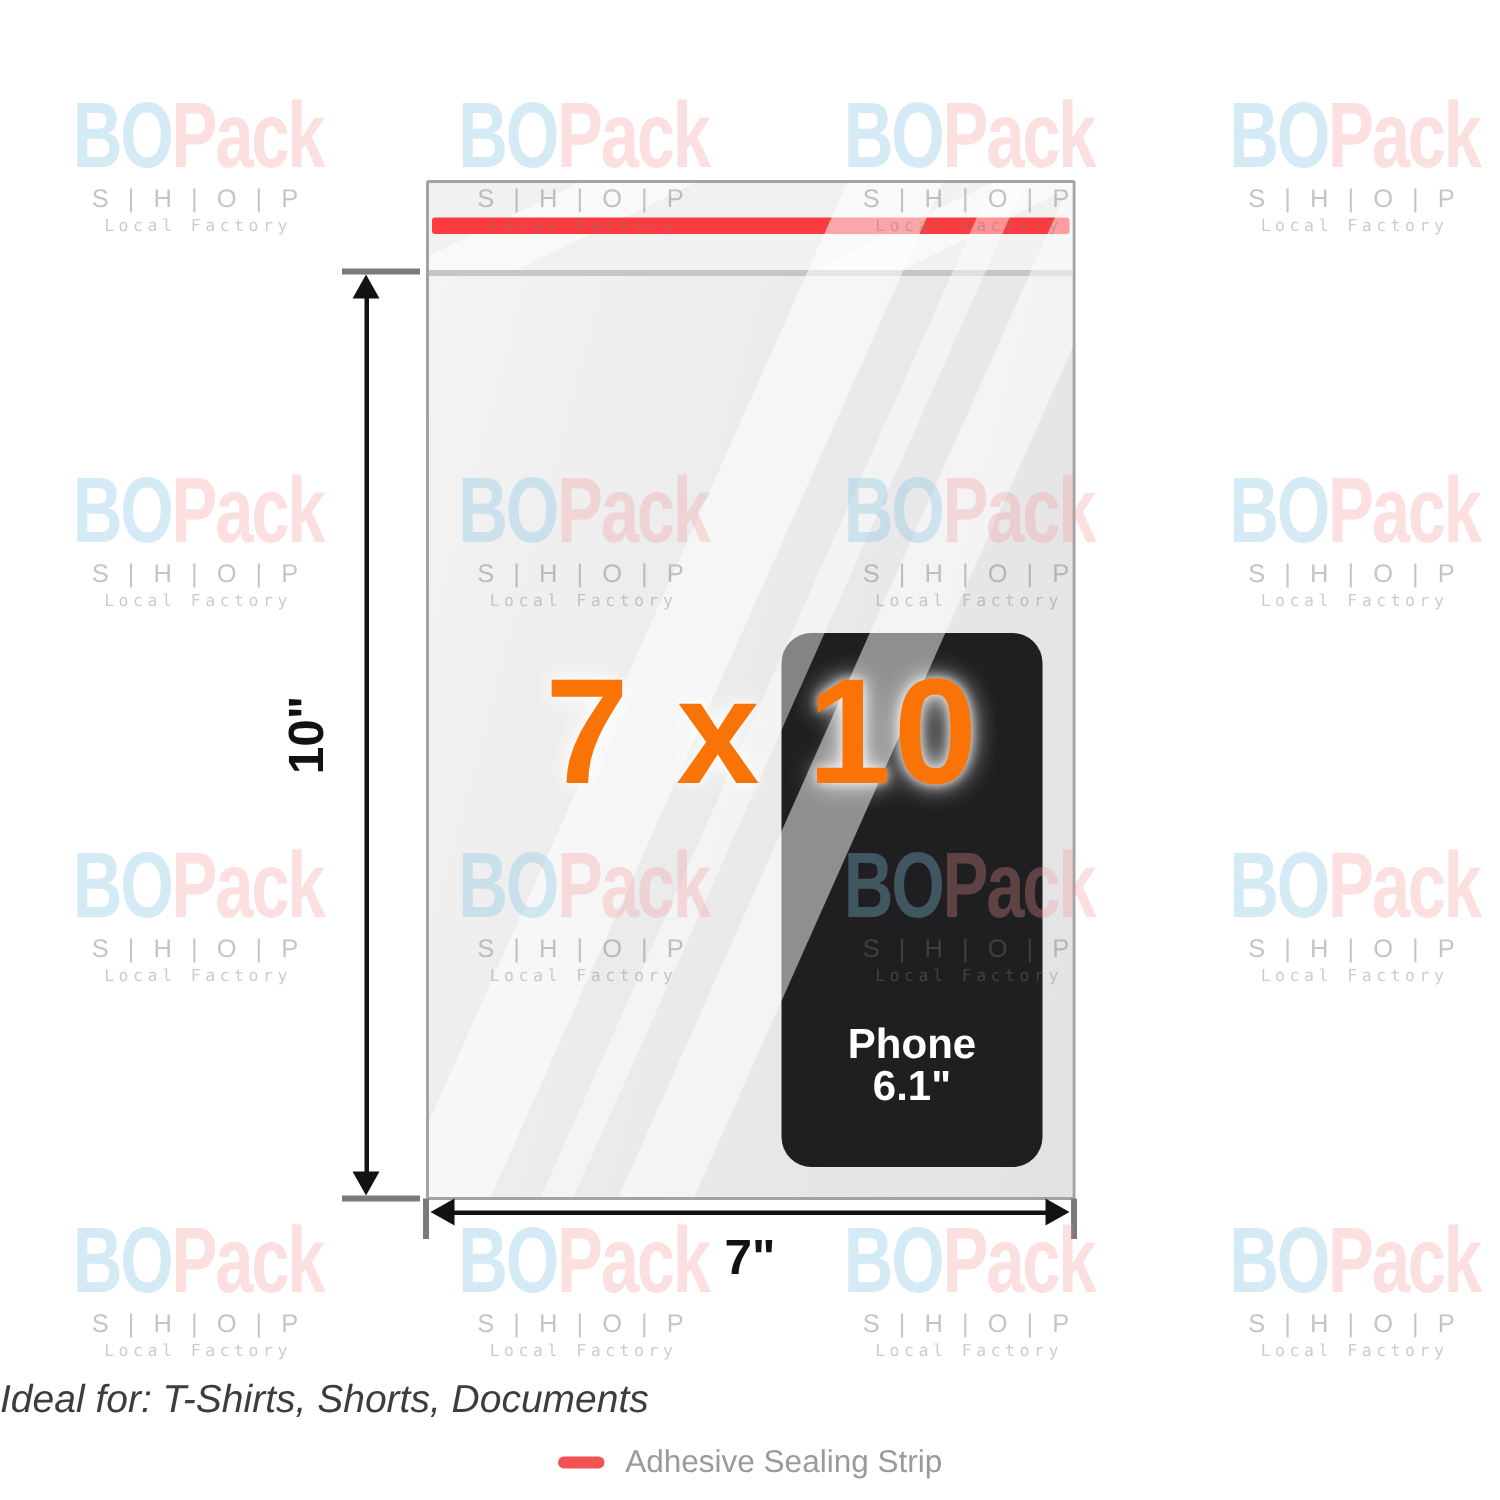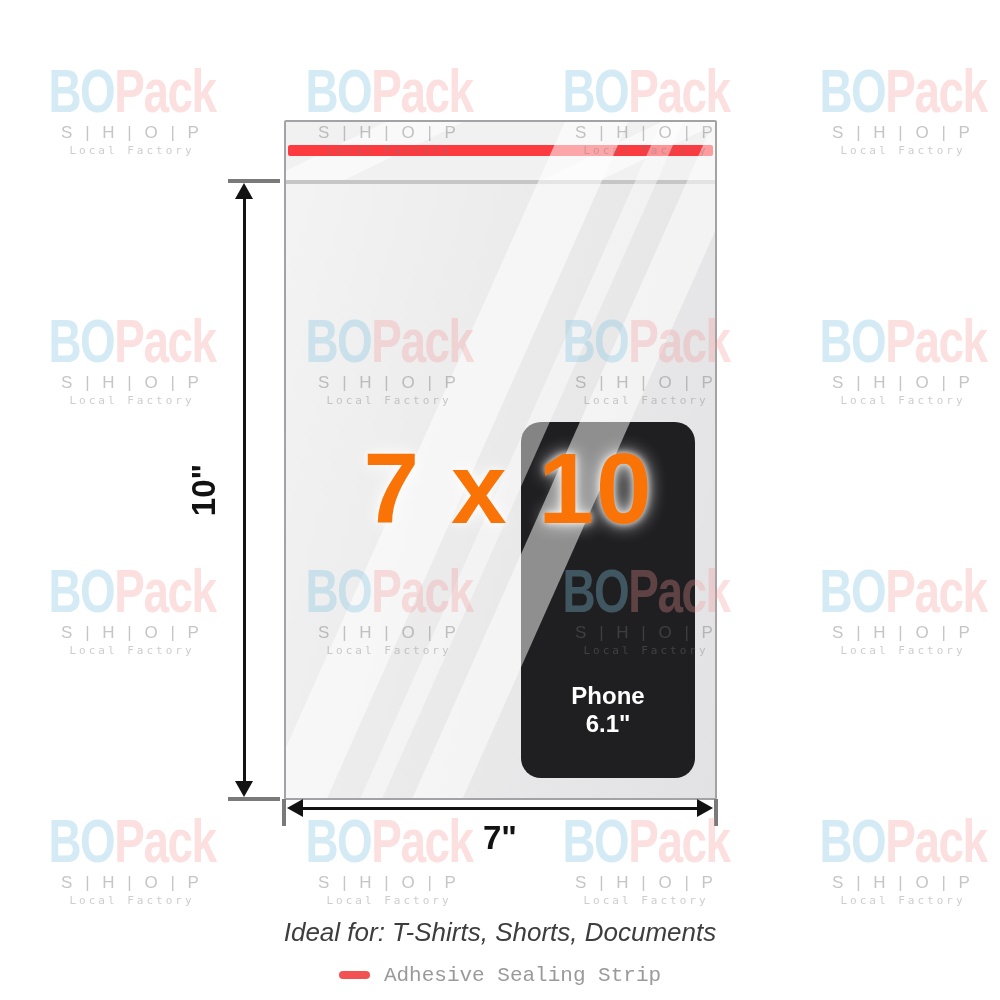--- a/index.html
+++ b/index.html
@@ -26,21 +26,21 @@
   .glare{position:absolute;background:rgba(255,255,255,.55);}
   .g1{left:130px;top:-210px;width:58px;height:1100px;transform:rotate(24deg);}
   .g2{left:225px;top:-210px;width:20px;height:1100px;transform:rotate(24deg);background:rgba(255,255,255,.45);}
   .g3{left:345px;top:-360px;width:46px;height:1100px;transform:rotate(24deg);background:rgba(255,255,255,.5);}
   .gf1{left:60px;top:-120px;width:34px;height:300px;transform:rotate(64deg);background:rgba(255,255,255,.6);}
   .gf2{left:330px;top:-120px;width:26px;height:300px;transform:rotate(64deg);background:rgba(255,255,255,.55);}
 
   .phone{position:absolute;left:235px;top:300px;width:174px;height:356px;border-radius:20px;
          background:#1f1f21;}
   .phone-label{position:absolute;left:0;right:0;bottom:40px;text-align:center;color:#fff;
-               font-weight:bold;font-size:24px;line-height:28px;}
+               font-weight:bold;font-size:28px;line-height:28px;}
 
   .size-text{position:absolute;left:0;right:0;top:316px;text-align:center;z-index:5;
              font-size:100px;font-weight:bold;color:#FA7306;letter-spacing:2px;line-height:100px;
              text-shadow:0 0 18px rgba(255,255,255,.95),0 0 7px rgba(255,255,255,.85);white-space:nowrap;padding-left:16px;}
 
   
   .dim{position:absolute;z-index:4;}
   .tick-h{width:52px;height:4px;background:#7a7a7a;}
   .tick-v{width:4px;height:27px;background:#7a7a7a;}
   .vline{left:243px;top:195px;width:3px;height:592px;background:#121212;}
@@ -48,24 +48,24 @@
   .tri{width:0;height:0;}
   .tri-up{left:235px;top:183px;border-left:9px solid transparent;border-right:9px solid transparent;border-bottom:16px solid #121212;}
   .tri-down{left:235px;top:781px;border-left:9px solid transparent;border-right:9px solid transparent;border-top:16px solid #121212;}
   .tri-left{left:287px;top:799px;border-top:9px solid transparent;border-bottom:9px solid transparent;border-right:16px solid #121212;}
   .tri-right{left:697px;top:799px;border-top:9px solid transparent;border-bottom:9px solid transparent;border-left:16px solid #121212;}
   .dim-label{font-size:33px;font-weight:bold;color:#121212;white-space:nowrap;}
   .h-dim-label{left:204px;top:490px;transform:translate(-50%,-50%) rotate(-90deg);}
   .w-dim-label{left:500px;top:838px;transform:translate(-50%,-50%);}
 
   
-  .caption{position:absolute;left:0;right:0;top:917px;z-index:4;text-align:center;
+  .caption{position:absolute;left:0;right:0;top:917px;z-index:4;
            font-style:italic;font-size:26px;color:#3d3d3d;}
   .legend{position:absolute;left:0;right:0;top:961px;height:28px;z-index:4;
-          display:flex;align-items:center;justify-content:center;gap:14px;font-family:Liberation Mono, monospace;}
+          display:flex;align-items:center;justify-content:center;gap:14px;}
   .legend-swatch{width:31px;height:8px;border-radius:4px;background:#F25252;}
   .legend-label{font-size:21px;color:#9a9a9a;}
 </style>
 </head>
 <body>
 
 <div class="canvas">
 
   <div class="bag">
     <div class="flap">

